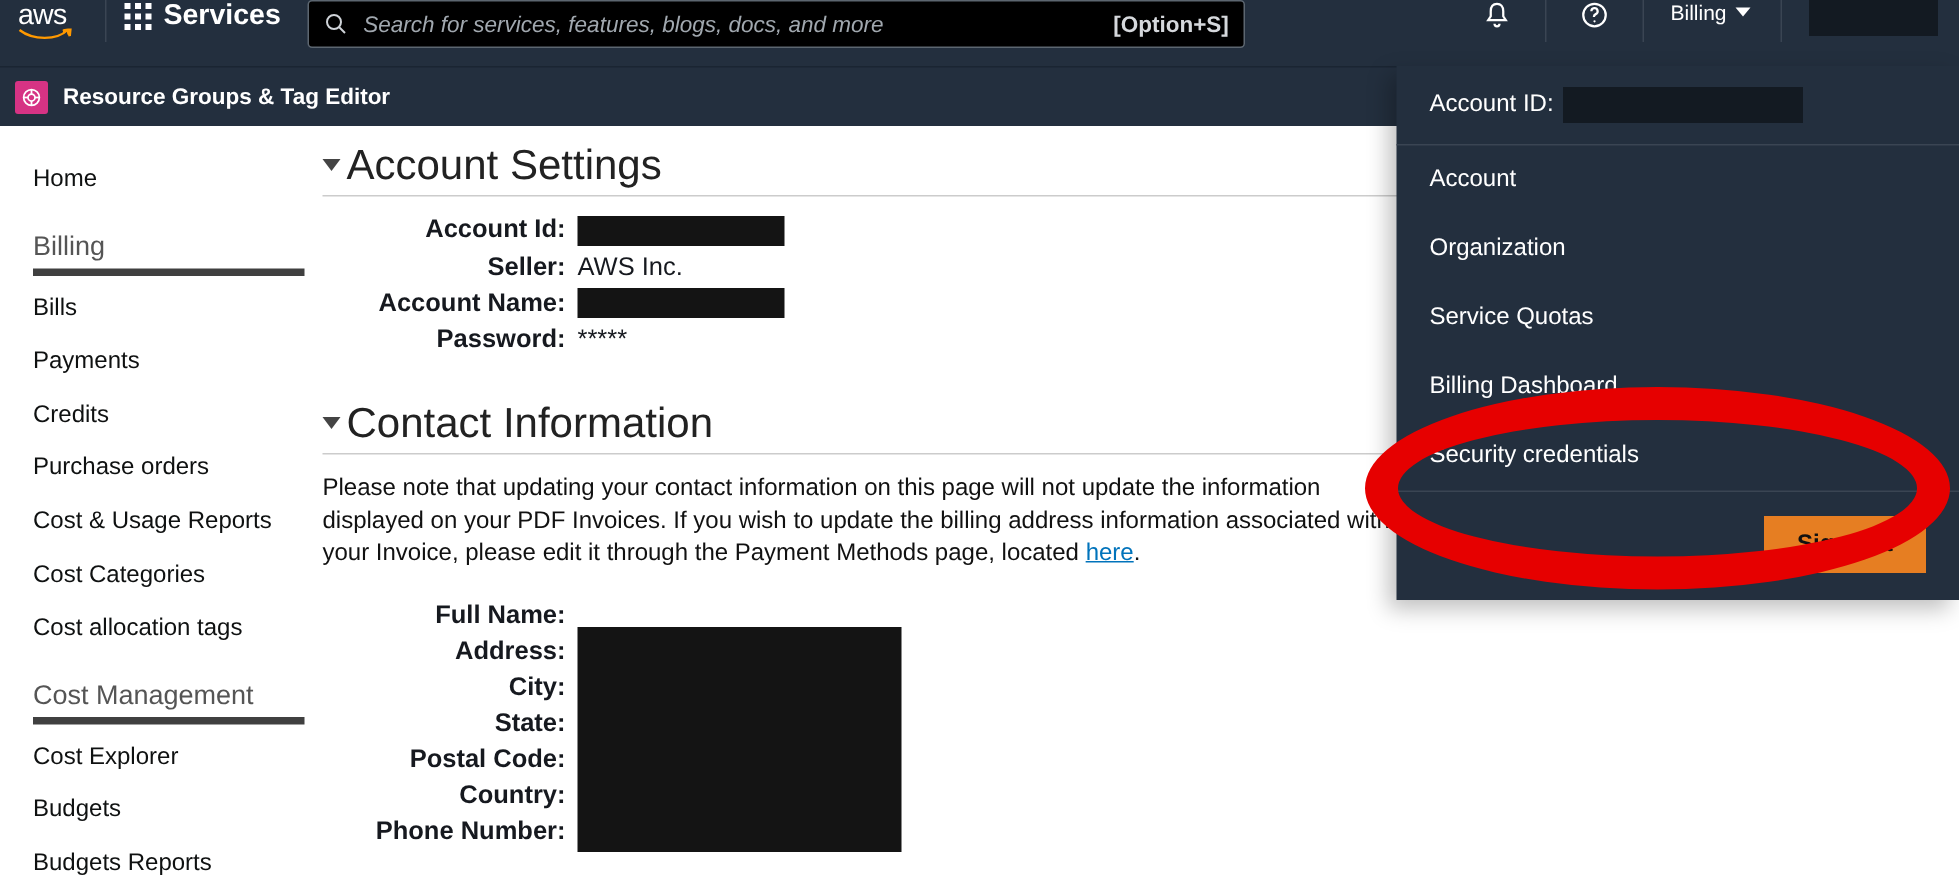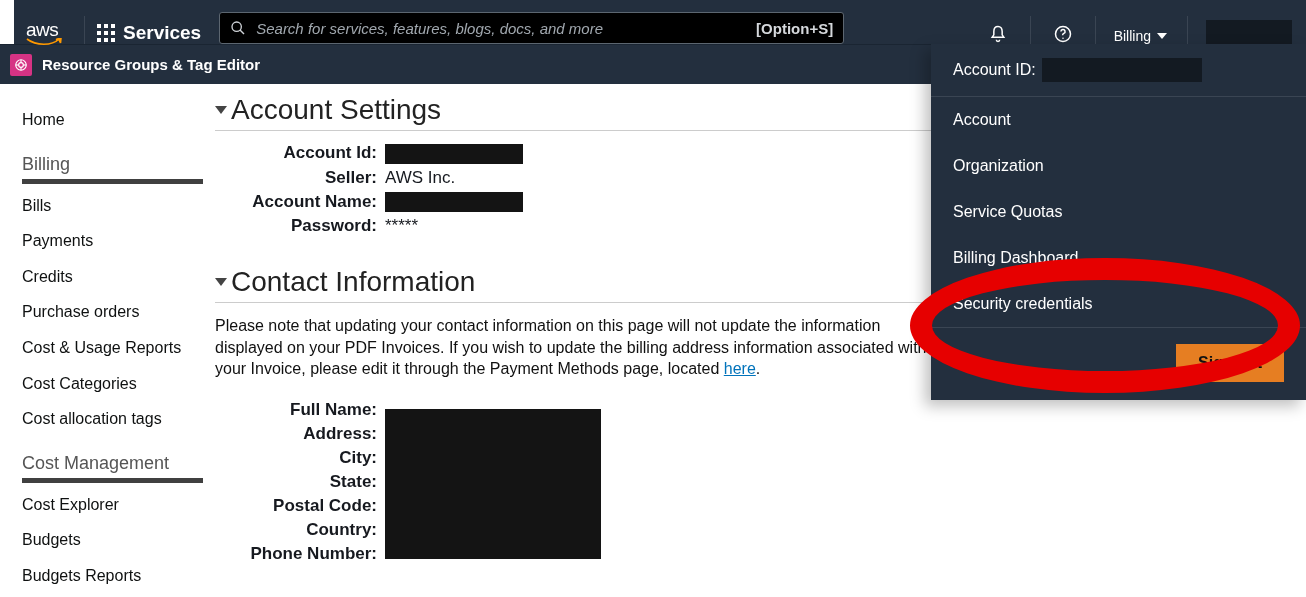--- a/index.html
+++ b/index.html
@@ -1,19 +1,19 @@
 <!DOCTYPE html>
 <html><head>
 <meta charset="utf-8">
 <style>
   * { box-sizing: border-box; margin: 0; padding: 0; }
   body { font-family: "Amazon Ember", -apple-system, Helvetica, Arial, sans-serif; font-size: 14px; color: #16191f; width: 1306px; height: 597px; overflow: hidden; background: #fff; position: relative; }
 
   
-  .topnav { height: 44px; background: #232f3e; display: flex; align-items: flex-end; padding: 0 14px 0 12px; color: #fff; margin-left: 14px; }
+  .topnav { height: 44px; background: #232f3e; display: flex; align-items: flex-start; padding: 0 14px 0 12px; color: #fff; }
   .aws-logo { font-family: "Amazon Ember", Arial, sans-serif; font-weight: 400; font-size: 19px; letter-spacing: -0.5px; color: #fff; position: relative; margin-right: 10px; display:inline-block; }
   .aws-logo .smile { display:block; height:6px; margin-top:-3px; }
   .aws-logo .smile svg { display:block; }
   .vdiv { width:1px; height:28px; background:#3a4553; margin:0 12px; }
   .grid-icon { width:18px; height:18px; display:inline-grid; grid-template-columns:repeat(3,4px); grid-template-rows:repeat(3,4px); gap:3px; }
   .grid-icon span { background:#fff; }
   .services-btn { display:flex; align-items:center; gap:8px; color:#fff; font-size:19px; font-weight:700; cursor:pointer; }
 
   .searchbar { margin-left:18px; flex:0 0 625px; height:32px; background:#000000; border:1px solid #5c6670; border-radius:3px; display:flex; align-items:center; padding:0 10px; color:#8a9099; }
   .searchbar .sicon { width:16px; height:16px; flex:0 0 16px; }
@@ -182,21 +182,21 @@
 
     <h2 class="sect">
       <span class="caret"></span>
       <span>Contact Information</span>
     </h2>
 
     <p class="note">
       <span>Please note that updating your contact information on this page will not update the information displayed on your PDF Invoices. If you wish to update the billing address information associated with your Invoice, please edit it through the Payment Methods page, located </span><a>here</a><span>.</span>
     </p>
 
-    <div style="display:flex; align-items:center;">
+    <div style="display:flex; align-items:flex-end;">
       <div>
         <div class="kv">
             <div class="k">Full Name:</div>
           </div>
         <div class="kv">
             <div class="k">Address:</div>
           </div>
         <div class="kv">
             <div class="k">City:</div>
           </div>

